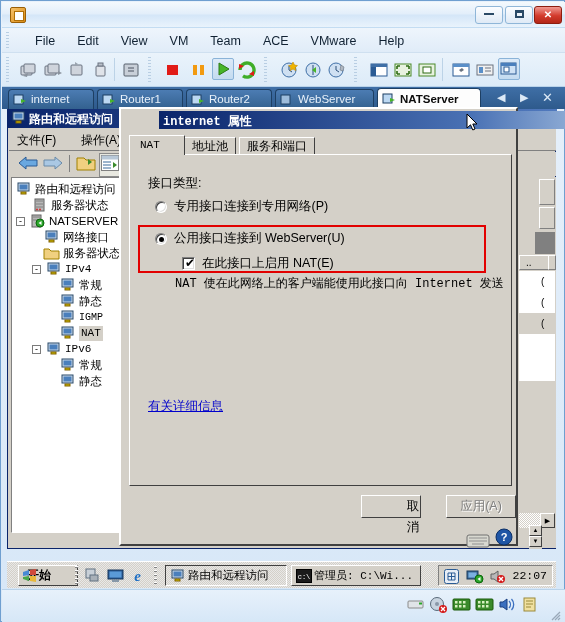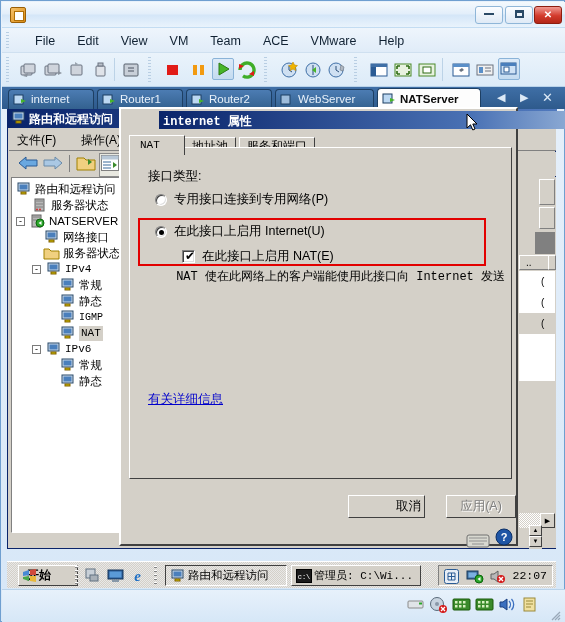--- a/index.html
+++ b/index.html
@@ -186,22 +186,22 @@
 
   #tabstrip{ position:absolute; left:8px; top:26px; width:383px; height:20px; }
   .dtab{
     position:absolute; top:2px; height:18px; background:#d4d0c8;
     border:1px solid; border-color:#fff #404040 #404040 #fff; border-bottom:none;
     font-size:12px; line-height:17px; padding:0 7px; color:#000; white-space:nowrap;
   }
   .dtab.active{ top:0; height:20px; line-height:19px; border-bottom:none;
     background:#d4d0c8; z-index:3;}
   #tabpanel{
-    position:absolute; left:8px; top:38px; width:383px; height:332px;
-    background:#d4d0c8; border:1px solid; border-color:#fff #404040 #404040 #fff;text-align:right;
+    position:absolute; left:8px; top:45px; width:383px; height:332px;
+    background:#d4d0c8; border:1px solid; border-color:#fff #404040 #404040 #fff;
   }
   #lbl-iftype{ position:absolute; left:18px; top:20px; font-size:12.5px; color:#000; }
 
   .radio-row{ position:absolute; font-size:12.5px; color:#000; white-space:nowrap; }
   .radio{ position:absolute; left:0; top:2px; width:12px; height:12px; border-radius:50%;
     background:#fff; border:1px solid; border-color:#808080 #fff #fff #808080;
     box-shadow:inset 1px 1px 0 #404040, inset -1px -1px 0 #dfdfdf;}
   .radio .dot{ position:absolute; left:3px; top:3px; width:5px; height:5px;
     border-radius:50%; background:#000; }
   .radio-row .rlbl{ position:absolute; left:19px; top:0; line-height:15px; }
@@ -220,21 +220,21 @@
 
   #morelink{ position:absolute; left:18px; top:243px; font-size:12.5px;
     color:#0000cc; text-decoration:underline; }
 
   .dlg-button{
     position:absolute; height:23px; background:#d4d0c8;
     border:1px solid; border-color:#fff #404040 #404040 #fff;
     font-size:12.5px; color:#000; text-align:center; line-height:21px;
   }
   #btn-ok{ left:155px; top:386px; width:77px; outline:1px solid #000; }
-  #btn-cancel{ left:227px; top:386px; width:77px;padding-left:44px; }
+  #btn-cancel{ left:240px; top:386px; width:60px;padding-left:44px; }
   #btn-apply{ left:325px; top:386px; width:70px; color:#808080; text-shadow:1px 1px 0 #fff; }
 
   
   #float-kb{ position:absolute; left:465px; top:529px; width:24px; height:20px; }
   #float-help{ position:absolute; left:494px; top:527px; width:18px; height:18px; }
   #float-spin{ position:absolute; left:528px; top:524px; width:13px; height:24px;
     background:#d4d0c8; }
   #float-spin div{ width:13px;height:11px;background:#d4d0c8;
     border:1px solid;border-color:#fff #404040 #404040 #fff;font-size:6px;text-align:center;line-height:9px;}
 
@@ -717,21 +717,21 @@
 
       <div class="radio-row" style="left:25px;top:44px">
         <span class="radio"></span>
         <span class="rlbl">专用接口连接到专用网络(P)</span>
       </div>
 
       <div class="radio-row" style="left:25px;top:76px">
         <span class="radio">
             <span class="dot"></span>
           </span>
-        <span class="rlbl">在此接口上启用 Internet(U)</span>
+        <span class="rlbl">公用接口连接到 WebServer(U)</span>
       </div>
 
       <div class="radio-row" style="left:52px;top:101px">
         <span class="check" style="left:0;top:1px">
             <span class="mk">✔</span>
           </span>
         <span class="rlbl" style="left:20px">在此接口上启用 NAT(E)</span>
       </div>
 
       <div id="redbox"></div>

